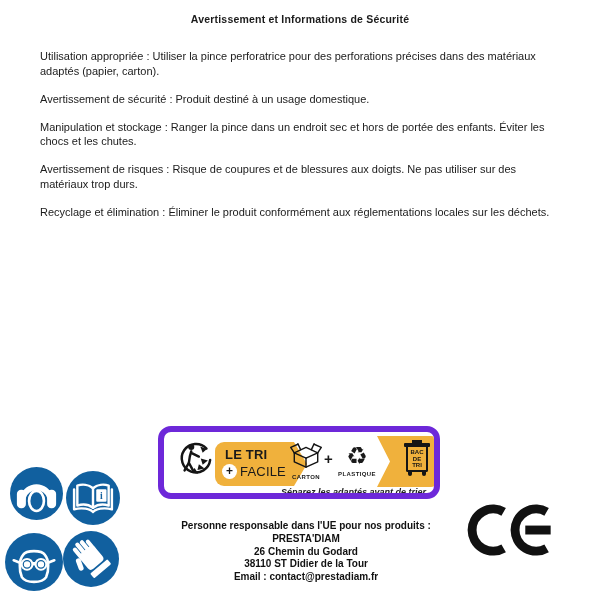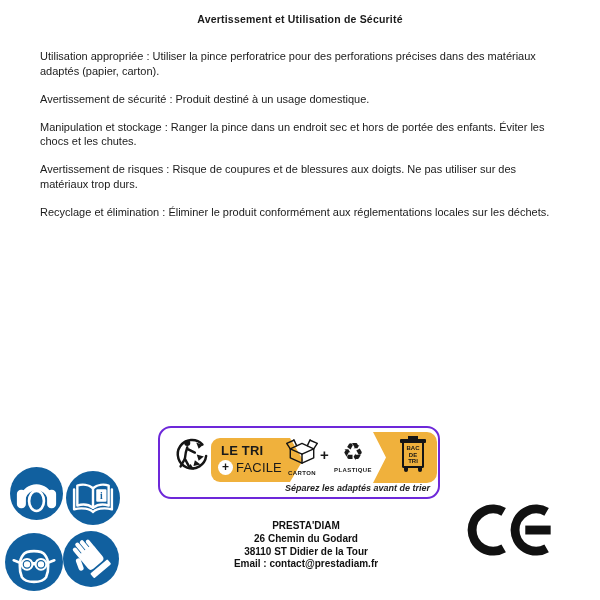--- a/index.html
+++ b/index.html
@@ -15,21 +15,21 @@
   .body-text{position:absolute;left:40px;top:49px;width:522px;font-size:11px;line-height:14.6px;}
   .body-text p{margin:0 0 13.5px 0;}
   
   .ppe{position:absolute;}
   .ppe svg{display:block;}
   
   .tri-wrap{position:absolute;left:158px;top:426px;width:284px;}
   .fr-code{font-size:8.5px;font-weight:bold;color:#222;margin:0 0 1px 3px;}
   .tri-rect{
     position:relative;box-sizing:border-box;width:282px;height:73px;background:#fff;
-    border:2px solid #6d28d9;border-radius:13px;overflow:hidden;
+    border:6px solid #6d28d9;border-radius:13px;overflow:hidden;
   }
   .triman{position:absolute;left:13px;top:6px;}
   .y1{
     position:absolute;left:51px;top:10px;width:92px;height:44px;background:#F0B13C;
     border-radius:9px 0 0 9px;
     clip-path:polygon(0 0,calc(100% - 13px) 0,100% 50%,calc(100% - 13px) 100%,0 100%);
     color:#1a1a1a;
   }
   .y1 .l1{position:absolute;left:10px;top:5px;font-size:13px;font-weight:bold;letter-spacing:.2px;}
   .y1 .l2{position:absolute;left:7px;top:22px;display:flex;align-items:center;}
@@ -68,21 +68,21 @@
     font-size:10px;font-weight:bold;line-height:12.8px;color:#111;
   }
   
   .ce{position:absolute;left:467px;top:502px;}
 </style>
 </head>
 <body>
 
 <div class="page">
 
-  <div class="title">Avertissement et Utilisation de Sécurité</div>
+  <div class="title">Avertissement et Informations de Sécurité</div>
 
   <div class="body-text">
     <p>Utilisation appropriée : Utiliser la pince perforatrice pour des perforations précises dans des matériaux adaptés (papier, carton).</p>
     <p>Avertissement de sécurité : Produit destiné à un usage domestique.</p>
     <p>Manipulation et stockage : Ranger la pince dans un endroit sec et hors de portée des enfants. Éviter les chocs et les chutes.</p>
     <p>Avertissement de risques : Risque de coupures et de blessures aux doigts. Ne pas utiliser sur des matériaux trop durs.</p>
     <p>Recyclage et élimination : Éliminer le produit conformément aux réglementations locales sur les déchets.</p>
   </div>
 
   <div class="ppe" style="left:10px;top:467px;">
@@ -195,20 +195,21 @@
               <span></span>
             </div>
         </div>
       </div>
 
       <div class="tri-caption">Séparez les adaptés avant de trier</div>
     </div>
   </div>
 
   <div class="contact">
+    <div>Personne responsable dans l'UE pour nos produits :</div>
     <div>PRESTA'DIAM</div>
     <div>26 Chemin du Godard</div>
     <div>38110 ST Didier de la Tour</div>
     <div>Email : contact@prestadiam.fr</div>
   </div>
 
   <div class="ce">
     <svg width="94" height="57" viewBox="0 0 100 57">
       <path d="M39,8.6 A22.4,22.4 0 1 0 39,47.4" stroke="#111" stroke-width="9.5" fill="none"></path>
       <path d="M84.7,8.6 A22.4,22.4 0 1 0 84.7,47.4" stroke="#111" stroke-width="9.5" fill="none"></path>

